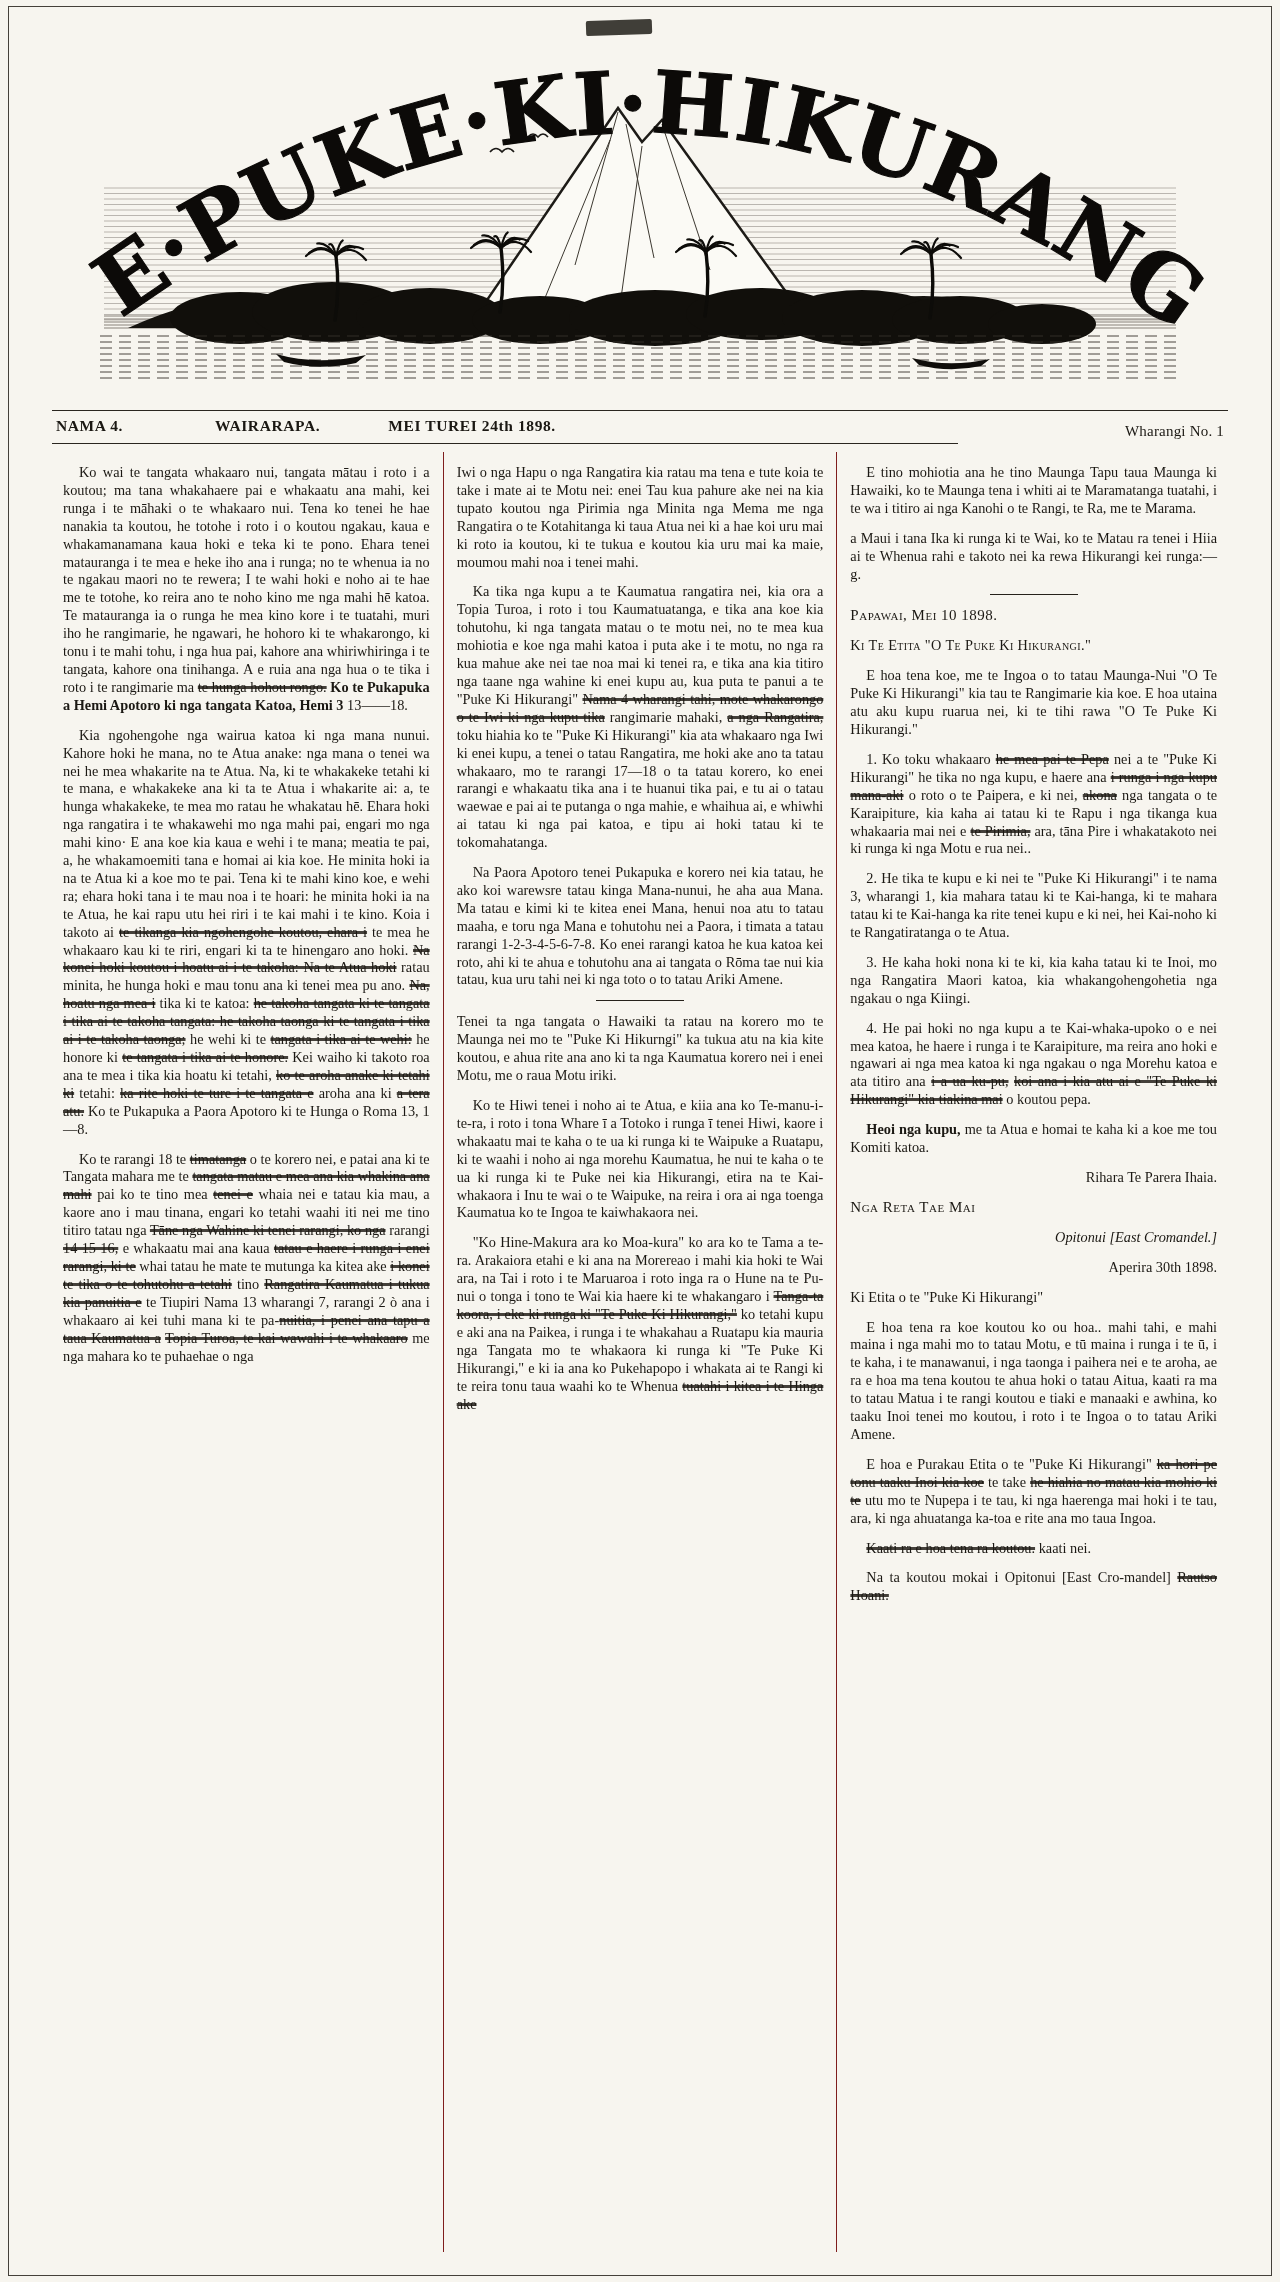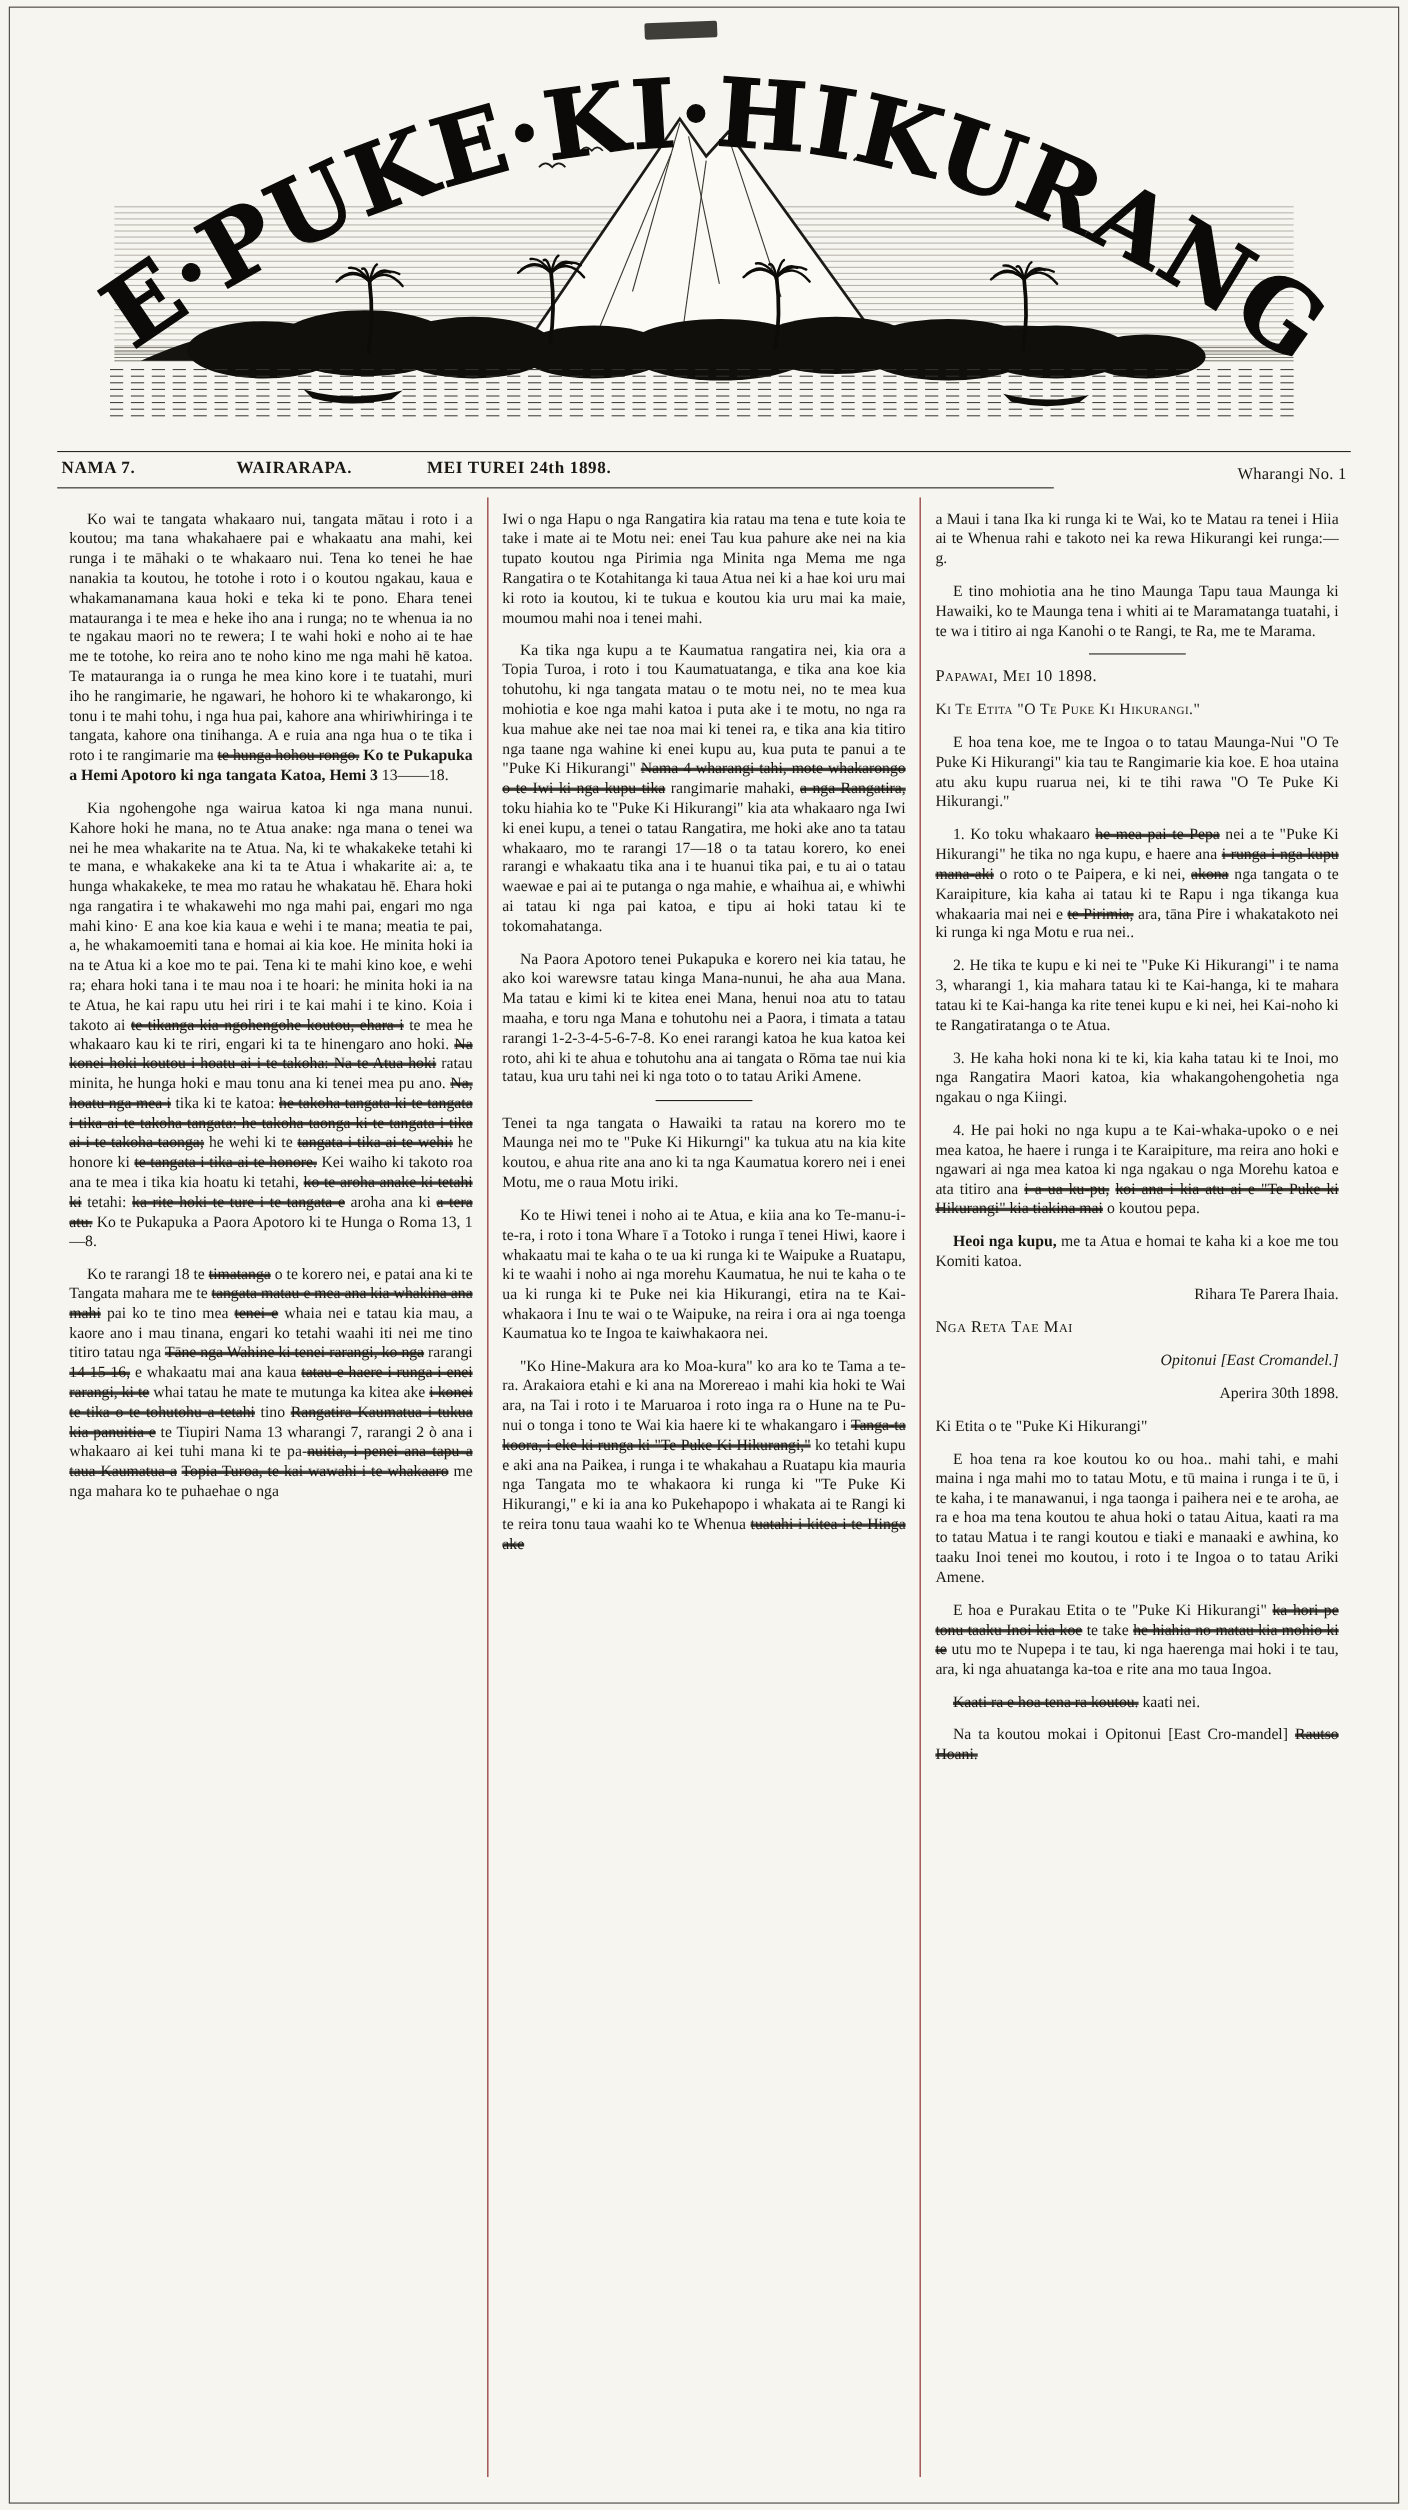--- a/index.html
+++ b/index.html
@@ -152,21 +152,21 @@
       <path d="M 706 126 q 6 -7 12 0 q 6 -7 12 0"></path>
     </g>
     <text font-family="DejaVu Serif, serif" font-size="86" font-weight="bold" letter-spacing="2" fill="#0c0a08" stroke="#0c0a08" stroke-width="1.2">
       <textPath href="#titleArc" startOffset="50%" text-anchor="middle">TE·PUKE·KI·HIKURANGI</textPath>
     </text>
   </svg>
 </div>
 
 <div class="rule"></div>
 <div class="dateline">
-  <span class="dl-issue">NAMA 7.</span>
+  <span class="dl-issue">NAMA 4.</span>
   <span class="dl-place">WAIRARAPA.</span>
   <span class="dl-date">MEI TUREI 24th 1898.</span>
   <span class="dl-page">Wharangi No. 1</span>
 </div>
 
 <div class="columns">
     <div class="column">
       <p class="para"><span class="">Ko wai te tangata whakaaro nui, tangata mātau i roto i a koutou; ma tana whakahaere pai e whakaatu ana mahi, kei runga i te māhaki o te whakaaro nui. Tena ko tenei he hae nanakia ta koutou, he totohe i roto i o koutou ngakau, kaua e whakamanamana kaua hoki e teka ki te pono. Ehara tenei matauranga i te mea e heke iho ana i runga; no te whenua ia no te ngakau maori no te rewera; I te wahi hoki e noho ai te hae me te totohe, ko reira ano te noho kino me nga mahi hē katoa. Te matauranga ia o runga he mea kino kore i te tuatahi, muri iho he rangimarie, he ngawari, he hohoro ki te whakarongo, ki tonu i te mahi tohu, i nga hua pai, kahore ana whiriwhiringa i te tangata, kahore ona tinihanga. A e ruia ana nga hua o te tika i roto i te rangimarie ma </span><span class="strike">te hunga hohou rongo.</span><span class=""> </span><span class="bold">Ko te Pukapuka a Hemi Apotoro ki nga tangata Katoa, Hemi 3</span><span class=""> 13——18.</span></p>
       <p class="para"><span class="">Kia ngohengohe nga wairua katoa ki nga mana nunui. Kahore hoki he mana, no te Atua anake: nga mana o tenei wa nei he mea whakarite na te Atua. Na, ki te whakakeke tetahi ki te mana, e whakakeke ana ki ta te Atua i whakarite ai: a, te hunga whakakeke, te mea mo ratau he whakatau hē. Ehara hoki nga rangatira i te whakawehi mo nga mahi pai, engari mo nga mahi kino· E ana koe kia kaua e wehi i te mana; meatia te pai, a, he whakamoemiti tana e homai ai kia koe. He minita hoki ia na te Atua ki a koe mo te pai. Tena ki te mahi kino koe, e wehi ra; ehara hoki tana i te mau noa i te hoari: he minita hoki ia na te Atua, he kai rapu utu hei riri i te kai mahi i te kino. Koia i takoto ai </span><span class="strike">te tikanga kia ngohengohe koutou, ehara i</span><span class=""> te mea he whakaaro kau ki te riri, engari ki ta te hinengaro ano hoki. </span><span class="strike">Na konei hoki koutou i hoatu ai i te takoha: Na te Atua hoki</span><span class=""> ratau minita, he hunga hoki e mau tonu ana ki tenei mea pu ano. </span><span class="strike">Na, hoatu nga mea i</span><span class=""> tika ki te katoa: </span><span class="strike">he takoha tangata ki te tangata i tika ai te takoha tangata: he takoha taonga ki te tangata i tika ai i te takoha taonga;</span><span class=""> he wehi ki te </span><span class="strike">tangata i tika ai te wehi:</span><span class=""> he honore ki </span><span class="strike">te tangata i tika ai te honore.</span><span class=""> Kei waiho ki takoto roa ana te mea i tika kia hoatu ki tetahi, </span><span class="strike">ko te aroha anake ki tetahi ki</span><span class=""> tetahi: </span><span class="strike">ka rite hoki te ture i te tangata e</span><span class=""> aroha ana ki </span><span class="strike">a tera atu.</span><span class=""> Ko te Pukapuka a Paora Apotoro ki te Hunga o Roma 13, 1—8.</span></p>
       <p class="para"><span class="">Ko te rarangi 18 te </span><span class="strike">timatanga</span><span class=""> o te korero nei, e patai ana ki te Tangata mahara me te </span><span class="strike">tangata matau e mea ana kia whakina ana mahi</span><span class=""> pai ko te tino mea </span><span class="strike">tenei e</span><span class=""> whaia nei e tatau kia mau, a kaore ano i mau tinana, engari ko tetahi waahi iti nei me tino titiro tatau nga </span><span class="strike">Tāne nga Wahine ki tenei rarangi, ko nga</span><span class=""> rarangi </span><span class="strike">14 15 16,</span><span class=""> e whakaatu mai ana kaua </span><span class="strike">tatau e haere i runga i enei rarangi, ki te</span><span class=""> whai tatau he mate te mutunga ka kitea ake </span><span class="strike">i konei te tika o te tohutohu a tetahi</span><span class=""> tino </span><span class="strike">Rangatira Kaumatua i tukua kia panuitia e</span><span class=""> te Tiupiri Nama 13 wharangi 7, rarangi 2 ò ana i whakaaro ai kei tuhi mana ki te pa-</span><span class="strike">nuitia, i penei ana tapu a taua Kaumatua a</span><span class=""> </span><span class="strike">Topia Turoa, te kai wawahi i te whakaaro</span><span class=""> me nga mahara ko te puhaehae o nga</span></p>
@@ -174,22 +174,22 @@
     <div class="column">
       <p class="para ni"><span class="">Iwi o nga Hapu o nga Rangatira kia ratau ma tena e tute koia te take i mate ai te Motu nei: enei Tau kua pahure ake nei na kia tupato koutou nga Pirimia nga Minita nga Mema me nga Rangatira o te Kotahitanga ki taua Atua nei ki a hae koi uru mai ki roto ia koutou, ki te tukua e koutou kia uru mai ka maie, moumou mahi noa i tenei mahi.</span></p>
       <p class="para"><span class="">Ka tika nga kupu a te Kaumatua rangatira nei, kia ora a Topia Turoa, i roto i tou Kaumatuatanga, e tika ana koe kia tohutohu, ki nga tangata matau o te motu nei, no te mea kua mohiotia e koe nga mahi katoa i puta ake i te motu, no nga ra kua mahue ake nei tae noa mai ki tenei ra, e tika ana kia titiro nga taane nga wahine ki enei kupu au, kua puta te panui a te "Puke Ki Hikurangi" </span><span class="strike">Nama 4 wharangi tahi, mote whakarongo o te Iwi ki nga kupu tika</span><span class=""> rangimarie mahaki, </span><span class="strike">a nga Rangatira,</span><span class=""> toku hiahia ko te "Puke Ki Hikurangi" kia ata whakaaro nga Iwi ki enei kupu, a tenei o tatau Rangatira, me hoki ake ano ta tatau whakaaro, mo te rarangi 17—18 o ta tatau korero, ko enei rarangi e whakaatu tika ana i te huanui tika pai, e tu ai o tatau waewae e pai ai te putanga o nga mahie, e whaihua ai, e whiwhi ai tatau ki nga pai katoa, e tipu ai hoki tatau ki te tokomahatanga.</span></p>
       <p class="para"><span class="">Na Paora Apotoro tenei Pukapuka e korero nei kia tatau, he ako koi warewsre tatau kinga Mana-nunui, he aha aua Mana. Ma tatau e kimi ki te kitea enei Mana, henui noa atu to tatau maaha, e toru nga Mana e tohutohu nei a Paora, i timata a tatau rarangi 1-2-3-4-5-6-7-8. Ko enei rarangi katoa he kua katoa kei roto, ahi ki te ahua e tohutohu ana ai tangata o Rōma tae nui kia tatau, kua uru tahi nei ki nga toto o to tatau Ariki Amene.</span></p>
       <div class="colrule"></div>
       <p class="para ni"><span class="">Tenei ta nga tangata o Hawaiki ta ratau na korero mo te Maunga nei mo te "Puke Ki Hikurngi" ka tukua atu na kia kite koutou, e ahua rite ana ano ki ta nga Kaumatua korero nei i enei Motu, me o raua Motu iriki.</span></p>
       <p class="para"><span class="">Ko te Hiwi tenei i noho ai te Atua, e kiia ana ko Te-manu-i-te-ra, i roto i tona Whare ī a Totoko i runga ī tenei Hiwi, kaore i whakaatu mai te kaha o te ua ki runga ki te Waipuke a Ruatapu, ki te waahi i noho ai nga morehu Kaumatua, he nui te kaha o te ua ki runga ki te Puke nei kia Hikurangi, etira na te Kai-whakaora i Inu te wai o te Waipuke, na reira i ora ai nga toenga Kaumatua ko te Ingoa te kaiwhakaora nei.</span></p>
       <p class="para"><span class="">"Ko Hine-Makura ara ko Moa-kura" ko ara ko te Tama a te-ra. Arakaiora etahi e ki ana na Morereao i mahi kia hoki te Wai ara, na Tai i roto i te Maruaroa i roto inga ra o Hune na te Pu-nui o tonga i tono te Wai kia haere ki te whakangaro i </span><span class="strike">Tanga-ta koora, i eke ki runga ki "Te Puke Ki Hikurangi,"</span><span class=""> ko tetahi kupu e aki ana na Paikea, i runga i te whakahau a Ruatapu kia mauria nga Tangata mo te whakaora ki runga ki "Te Puke Ki Hikurangi," e ki ia ana ko Pukehapopo i whakata ai te Rangi ki te reira tonu taua waahi ko te Whenua </span><span class="strike">tuatahi i kitea i te Hinga ake</span></p>
     </div>
     <div class="column">
+      <p class="para"><span class="">E tino mohiotia ana he tino Maunga Tapu taua Maunga ki Hawaiki, ko te Maunga tena i whiti ai te Maramatanga tuatahi, i te wa i titiro ai nga Kanohi o te Rangi, te Ra, me te Marama.</span></p>
       <p class="para ni"><span class="">a Maui i tana Ika ki runga ki te Wai, ko te Matau ra tenei i Hiia ai te Whenua rahi e takoto nei ka rewa Hikurangi kei runga:—g.</span></p>
-      <p class="para"><span class="">E tino mohiotia ana he tino Maunga Tapu taua Maunga ki Hawaiki, ko te Maunga tena i whiti ai te Maramatanga tuatahi, i te wa i titiro ai nga Kanohi o te Rangi, te Ra, me te Marama.</span></p>
       <div class="colrule"></div>
       <p class="para hc"><span class="">Papawai, Mei 10 1898.</span></p>
       <p class="para ni"><span class="sc">Ki Te Etita "O Te Puke Ki Hikurangi."</span></p>
       <p class="para"><span class="">E hoa tena koe, me te Ingoa o to tatau Maunga-Nui "O Te Puke Ki Hikurangi" kia tau te Rangimarie kia koe. E hoa utaina atu aku kupu ruarua nei, ki te tihi rawa "O Te Puke Ki Hikurangi."</span></p>
       <p class="para"><span class="">1.  Ko toku whakaaro </span><span class="strike">he mea pai te Pepa</span><span class=""> nei a te "Puke Ki Hikurangi" he tika no nga kupu, e haere ana </span><span class="strike">i runga i nga kupu mana-aki</span><span class=""> o roto o te Paipera, e ki nei, </span><span class="strike">akona</span><span class=""> nga tangata o te Karaipiture, kia kaha ai tatau ki te Rapu i nga tikanga kua whakaaria mai nei e </span><span class="strike">te Pirimia,</span><span class=""> ara, tāna Pire i whakatakoto nei ki runga ki nga Motu e rua nei..</span></p>
       <p class="para"><span class="">2.  He tika te kupu e ki nei te "Puke Ki Hikurangi" i te nama 3, wharangi 1, kia mahara tatau ki te Kai-hanga, ki te mahara tatau ki te Kai-hanga ka rite tenei kupu e ki nei, hei Kai-noho ki te Rangatiratanga o te Atua.</span></p>
       <p class="para"><span class="">3.  He kaha hoki nona ki te ki, kia kaha tatau ki te Inoi, mo nga Rangatira Maori katoa, kia whakangohengohetia nga ngakau o nga Kiingi.</span></p>
       <p class="para"><span class="">4.  He pai hoki no nga kupu a te Kai-whaka-upoko o e nei mea katoa, he haere i runga i te Karaipiture, ma reira ano hoki e ngawari ai nga mea katoa ki nga ngakau o nga Morehu katoa e ata titiro ana </span><span class="strike">i a ua ku-pu,</span><span class=""> </span><span class="strike">koi ana i kia atu ai e "Te Puke ki Hikurangi" kia tiakina mai</span><span class=""> o koutou pepa.</span></p>
       <p class="para"><span class="bold">Heoi nga kupu,</span><span class=""> me ta Atua e homai te kaha ki a koe me tou Komiti katoa.</span></p>
       <p class="para right"><span class="">Rihara Te Parera Ihaia.</span></p>

